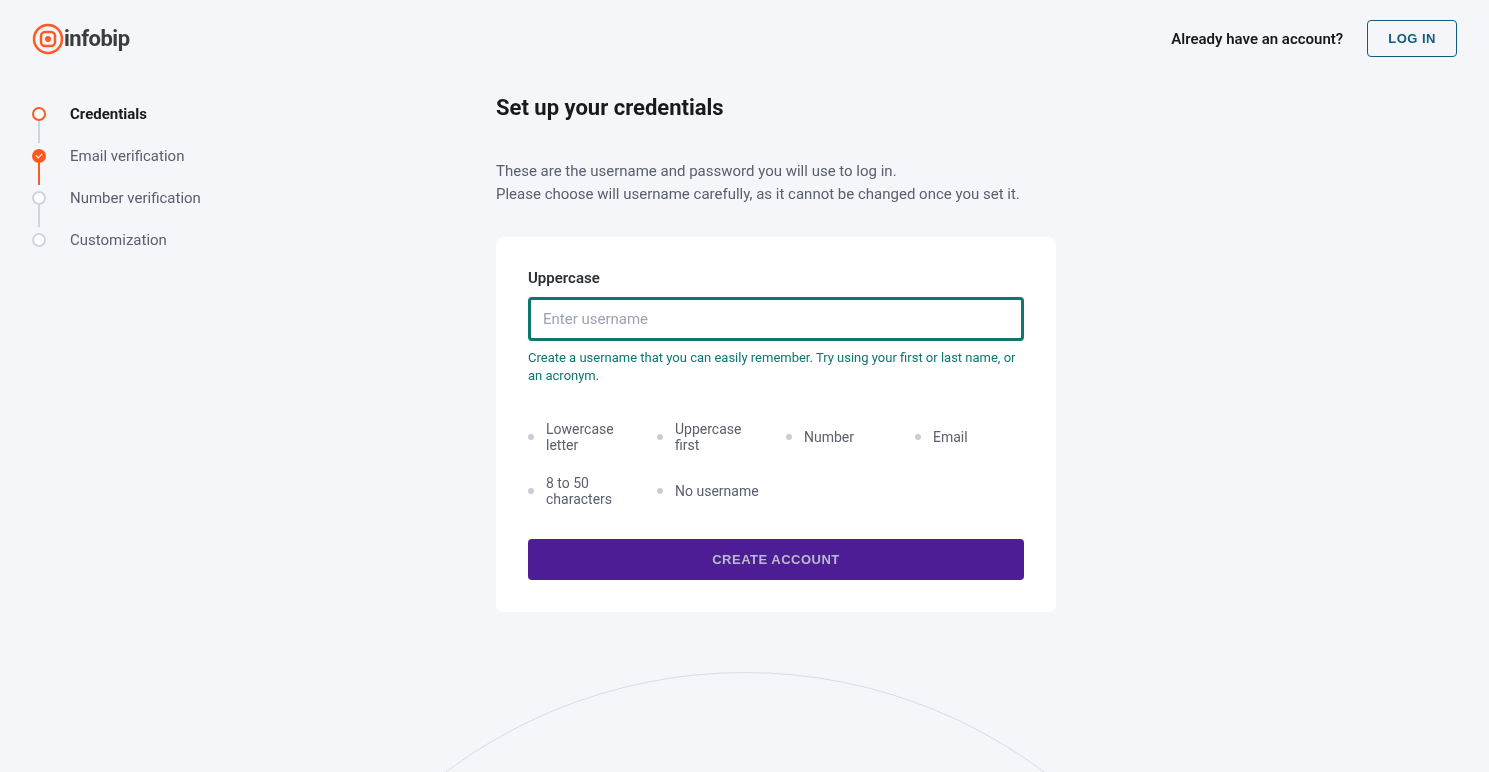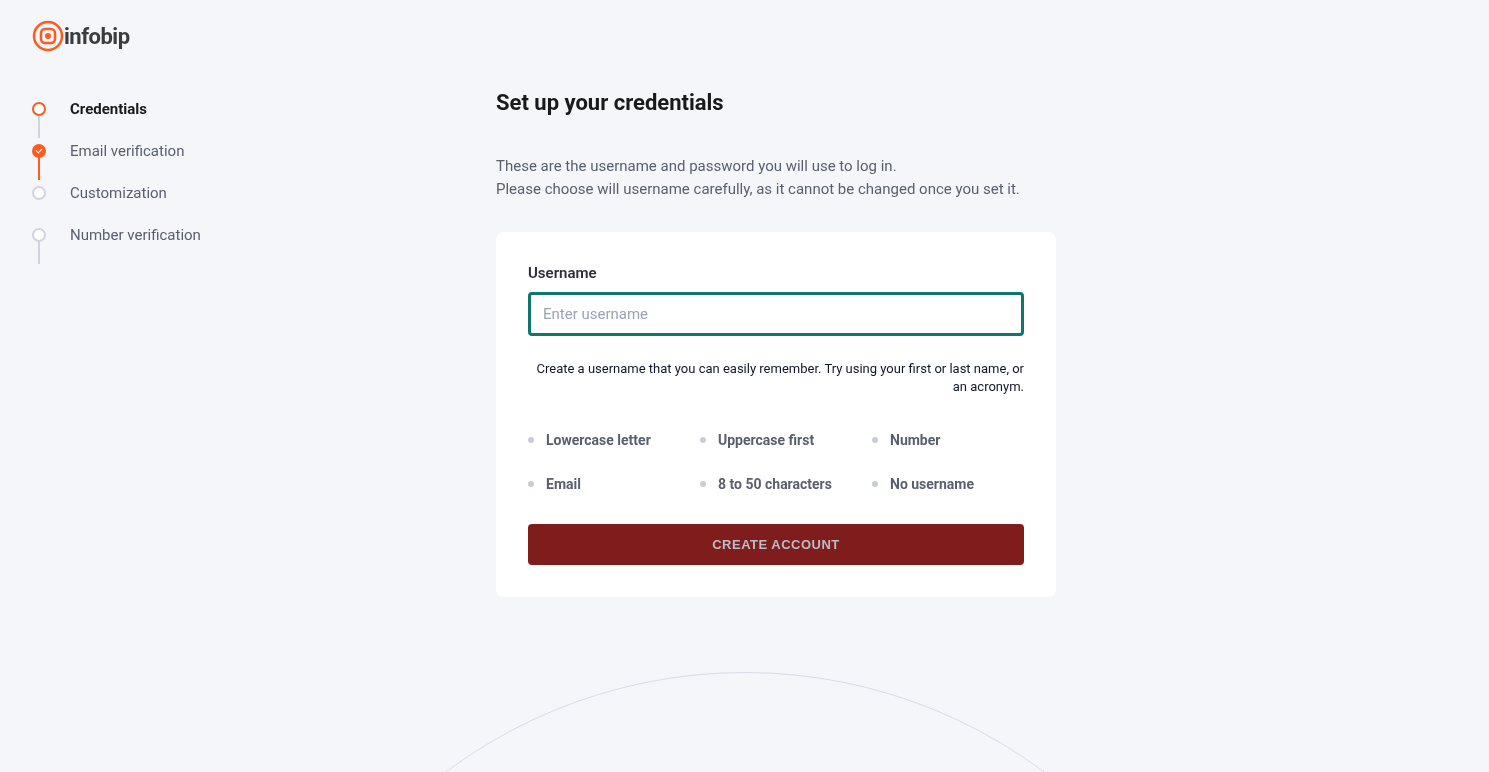--- a/index.html
+++ b/index.html
@@ -183,51 +183,49 @@
     .eye-icon {
       position: absolute;
       right: 12px;
       top: 50%;
       transform: translateY(-50%);
       cursor: pointer;
       color: #5a5f6d;
     }
     .helper-text {
       font-size: 13px;
-      color: #0f172a;
-      margin-top: 24px;
+      color: #0f766e;
+      margin-top: 8px;
       line-height: 1.4;
-      text-align: right;
     }
     .requirements {
       display: grid;
-      grid-template-columns: 1fr 1fr 1fr;
-      gap: 28px 20px;
+      grid-template-columns: 1fr 1fr 1fr 1fr;
+      gap: 22px 20px;
       margin-top: 36px;
       margin-bottom: 32px;
-      font-weight: bold;
     }
     .requirement {
       display: flex;
       align-items: center;
       gap: 12px;
       font-size: 14px;
       color: #5a5f6d;
     }
     .requirement-dot {
       width: 6px;
       height: 6px;
       border-radius: 50%;
       background: #c8cdd8;
       flex-shrink: 0;
     }
     .submit-button {
       width: 100%;
       padding: 13px;
-      background: #7f1d1d;
+      background: #4c1d95;
       border: none;
       border-radius: 4px;
       font-size: 13px;
       font-weight: 700;
       letter-spacing: 0.5px;
       color: #b8bdc8;
       cursor: not-allowed;
     }
     .bg-circles {
       position: absolute;
@@ -255,58 +253,62 @@
 </div>
 
 <header class="header">
   <div class="logo-wrapper">
     <svg class="logo-icon" viewBox="0 0 32 32">
       <circle cx="16" cy="16" r="14" fill="none" stroke="#ff5a1f" stroke-width="2.5"></circle>
       <rect x="9" y="9" width="14" height="14" rx="4" fill="none" stroke="#ff5a1f" stroke-width="2.5"></rect>
       <circle cx="16" cy="16" r="3" fill="#ff5a1f"></circle>
     </svg>
     <span class="logo-text">infobip</span>
+  </div>
+  <div class="header-right">
+    <span class="account-question">Already have an account?</span>
+    <button class="login-button">LOG IN</button>
   </div>
 </header>
 
 <div class="main-wrapper">
   <aside class="sidebar">
     <ul class="step-list">
       <li class="step-item">
         <div class="step-circle current"></div>
         <div class="step-line"></div>
         <span class="step-label current">Credentials</span>
       </li>
       <li class="step-item">
         <div class="step-circle completed"></div>
         <div class="step-line active"></div>
         <span class="step-label">Email verification</span>
       </li>
       <li class="step-item">
         <div class="step-circle"></div>
-        <span class="step-label">Customization</span>
+        <div class="step-line"></div>
+        <span class="step-label">Number verification</span>
       </li>
       <li class="step-item">
         <div class="step-circle"></div>
-        <div class="step-line"></div>
-        <span class="step-label">Number verification</span>
+        <span class="step-label">Customization</span>
       </li>
     </ul>
   </aside>
 
   <main class="content">
     <h1 class="page-title">Set up your credentials</h1>
     <p class="description">
       <span>These are the username and password you will use to log in.</span><br>
       <span>Please choose will username carefully, as it cannot be changed once you set it.</span>
     </p>
 
     <div class="card">
       <div class="form-group">
-        <label class="form-label">Username</label>
+        <label class="form-label">Uppercase</label>
         <input type="text" class="form-input" placeholder="Enter username" style="">
         <p class="helper-text">Create a username that you can easily remember. Try using your first or last name, or an acronym.</p>
       </div>
 
 
       <div class="requirements">
         <div class="requirement">
           <span class="requirement-dot"></span>
           <span>Lowercase letter</span>
         </div>

